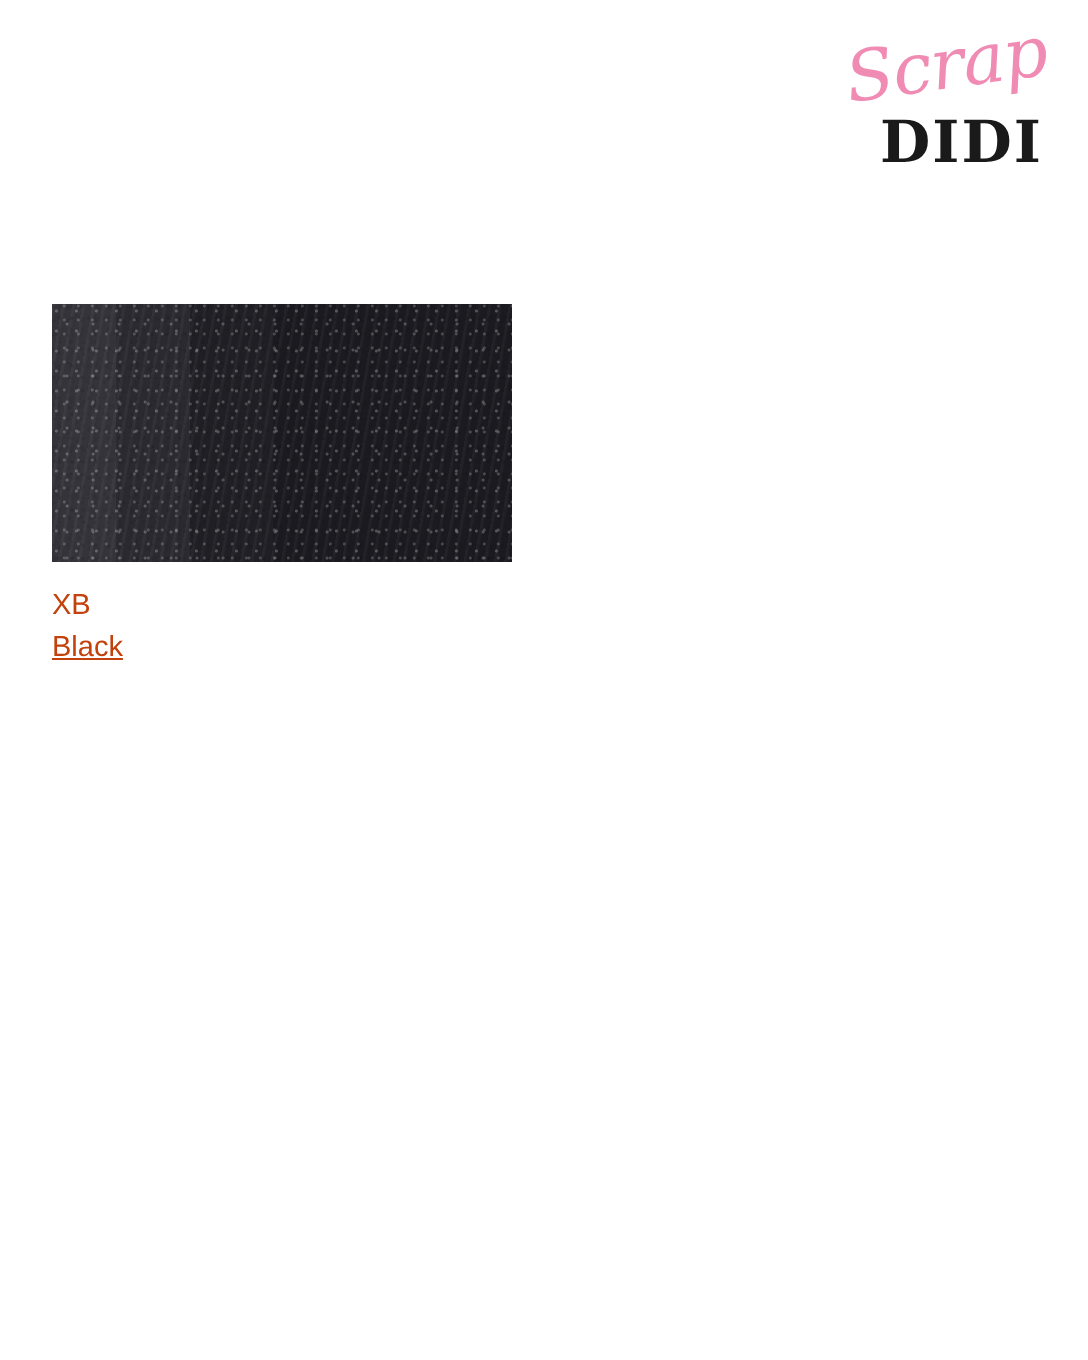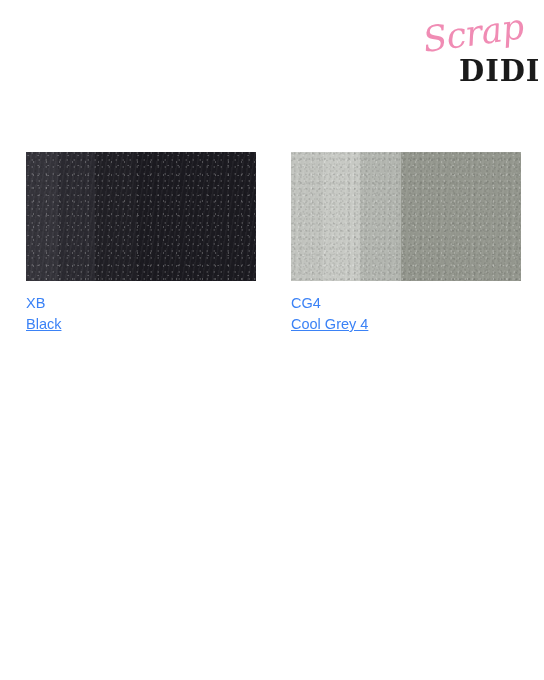--- a/index.html
+++ b/index.html
@@ -43,21 +43,20 @@
     position: absolute;
     left: 20px;
     top: 36px;
     font-family: "DejaVu Serif", serif;
     font-weight: 700;
     font-size: 29px;
     letter-spacing: 1px;
     color: #1a1a1a;
     white-space: nowrap;
     z-index: 1;
-    margin-left: 19px;
   }
 
   
   .grid {
     position: absolute;
     left: 26px;
     top: 152px;
     width: 496px;
     display: flex;
     flex-wrap: wrap;
@@ -112,21 +111,21 @@
       rgba(255,255,255,0.10) 1px,
       rgba(0,0,0,0.05) 2px,
       rgba(0,0,0,0.0) 5px
     );
   }
 
   .label {
     margin-top: 12px;
     font-size: 14.5px;
     line-height: 21px;
-    color: #3b82f6;
+    color: #c2410c;
   }
   .label .code {
     display: block;
   }
   .label .name {
     display: block;
     text-decoration: underline;
   }
 </style>
 </head>
@@ -145,27 +144,15 @@
       <div class="swatch-streaks"></div>
       <div class="swatch-grain"></div>
       <div class="swatch-speckle"></div>
     </div>
     <div class="label">
       <span class="code">XB</span>
       <span class="name">Black</span>
     </div>
   </div>
 
-  <div class="swatch-cell">
-    <div class="swatch">
-      <div class="swatch-base" style="background: linear-gradient(90deg, rgb(195, 197, 192) 0%, rgb(195, 197, 192) 14%, rgb(201, 203, 198) 14%, rgb(201, 203, 198) 30%, rgb(180, 183, 177) 30%, rgb(180, 183, 177) 48%, rgb(149, 152, 143) 48%, rgb(149, 152, 143) 100%);"></div>
-      <div class="swatch-streaks"></div>
-      <div class="swatch-grain"></div>
-      <div class="swatch-speckle"></div>
-    </div>
-    <div class="label">
-      <span class="code">CG4</span>
-      <span class="name">Cool Grey 4</span>
-    </div>
-  </div>
 
 
 </div>
 
 </body></html>

